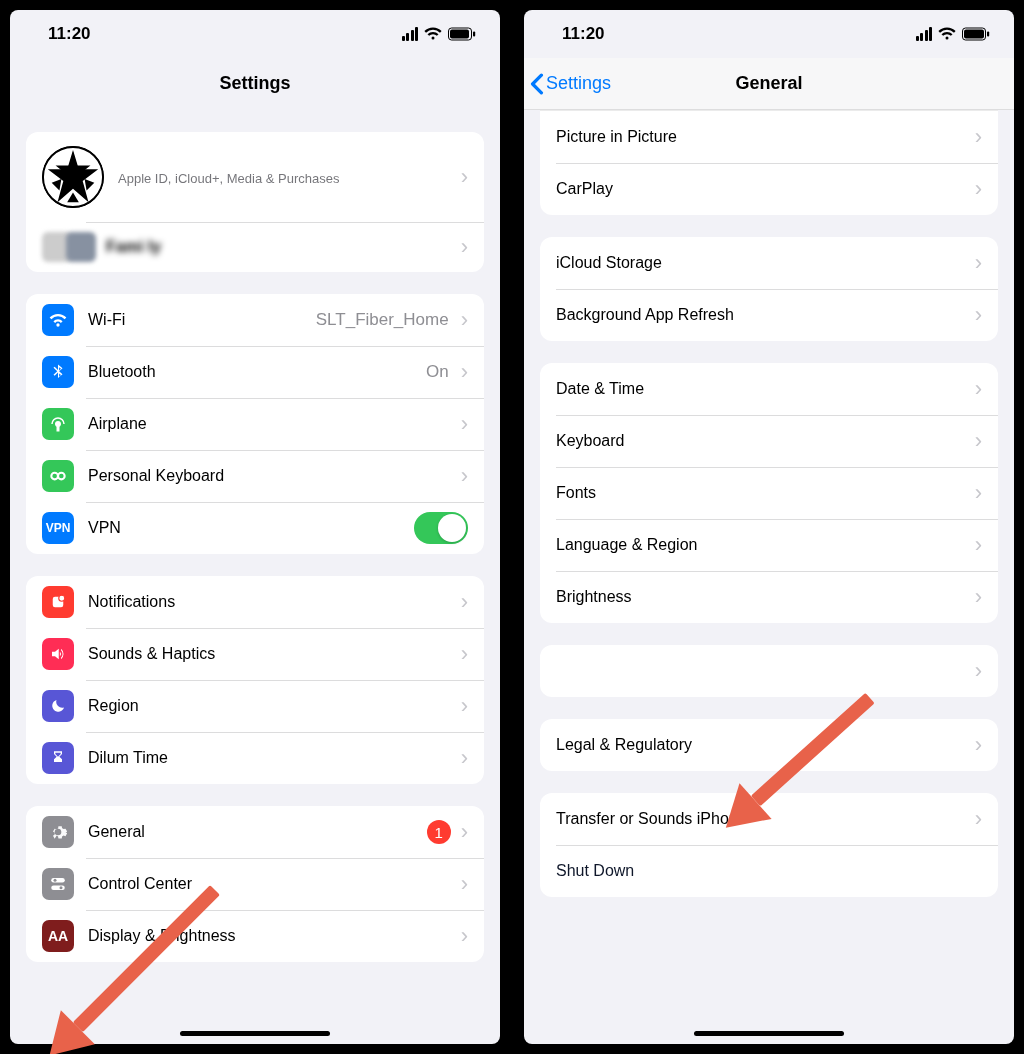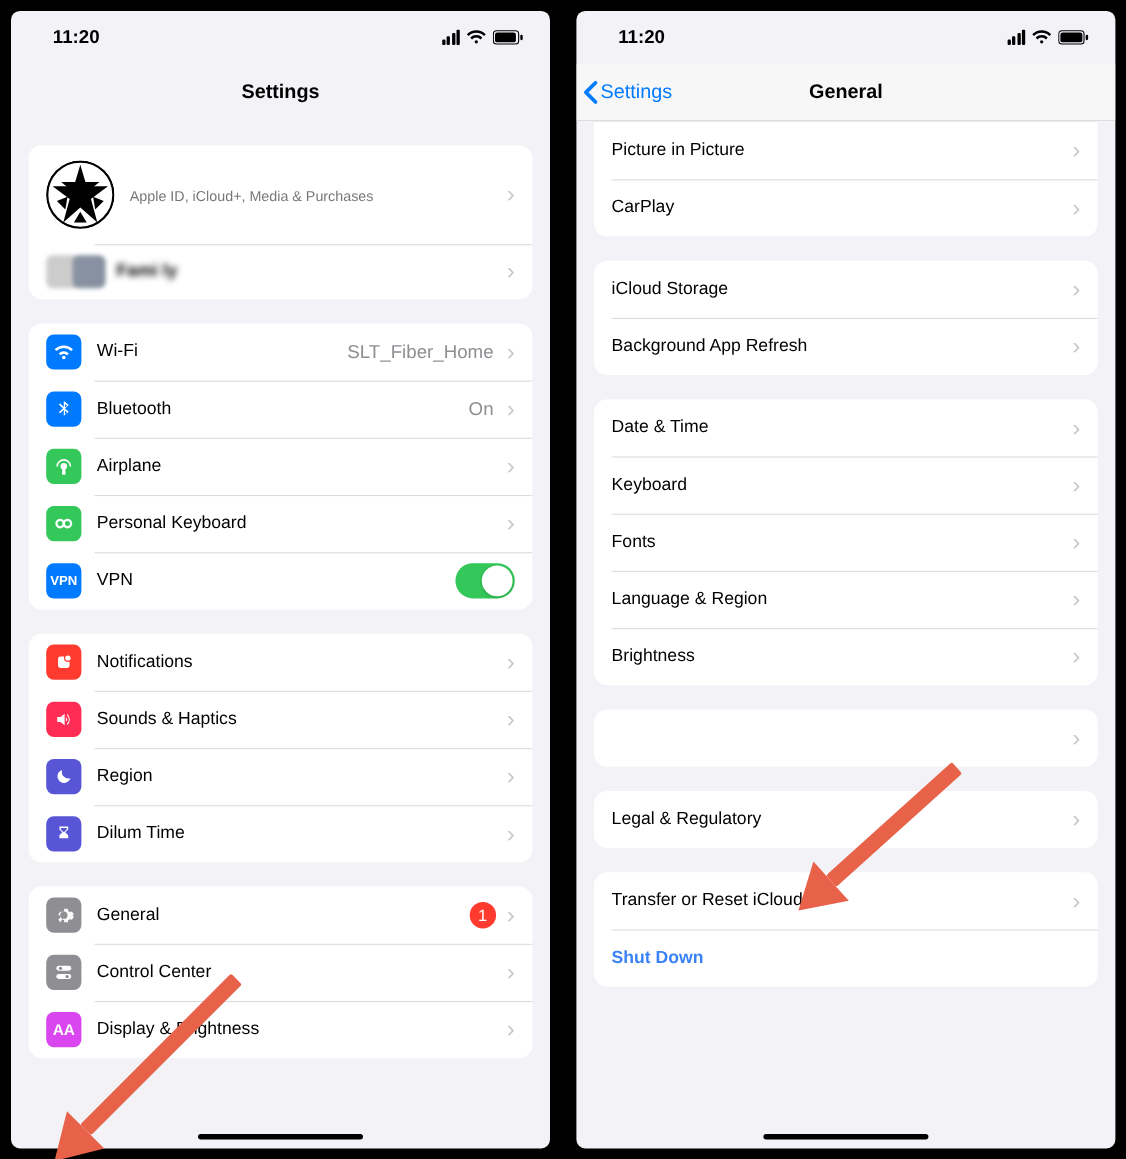--- a/index.html
+++ b/index.html
@@ -114,21 +114,21 @@
   .family-row { min-height:50px; }
   .family-thumbs { display:flex; gap:0; margin-right:10px; }
   .thumb { width:30px; height:30px; border-radius:6px; background:#ccc; filter:blur(2px); }
   .thumb:nth-child(2){ background:#8791a1; margin-left:-6px;}
   .home-indicator {
     position:absolute; bottom:8px; left:50%; transform:translateX(-50%);
     width:150px; height:5px; border-radius:3px; background:#000;
   }
   .blur-text { filter: blur(3px); font-weight:600; font-size:16px;}
 
-  .shutdown { color:#3b82f6;font-weight:bold; }
+  .shutdown { color:#0f172a; }
 
   
   .arrow {
     position:absolute; pointer-events:none;
     width:220px; height:12px;
     transform-origin: left center;
   }
   .arrow .shaft{
     position:absolute; height:14px; left:0; right:36px; top:50%; transform:translateY(-50%);
     background:#e8624a; border-radius:2px;
@@ -322,21 +322,21 @@
               <rect x="3" y="14" width="18" height="6" rx="3"></rect>
               <circle cx="8" cy="7" r="2" fill="#8e8e93"></circle>
               <circle cx="16" cy="17" r="2" fill="#8e8e93"></circle>
             </svg>
         </div>
         <span class="label">Control Center</span>
         <div class="spacer"></div>
         <span class="chevron">›</span>
       </div>
       <div class="row">
-        <div class="icon" style="background:#d946ef; font-size:14px;">AA</div>
+        <div class="icon" style="background:#7f1d1d; font-size:14px;">AA</div>
         <span class="label">Display &amp; Brightness</span>
         <div class="spacer"></div>
         <span class="chevron">›</span>
       </div>
     </div>
 
   </div>
   <div class="home-indicator"></div>
 </div>
 
@@ -437,21 +437,21 @@
     <div class="group">
       <div class="row noicon">
         <span class="label">Legal &amp; Regulatory</span>
         <div class="spacer"></div>
           <span class="chevron">›</span>
       </div>
     </div>
 
     <div class="group">
       <div class="row noicon">
-        <span class="label">Transfer or Reset iCloud</span>
+        <span class="label">Transfer or Sounds iPhone</span>
         <div class="spacer"></div>
           <span class="chevron">›</span>
       </div>
       <div class="row noicon">
         <span class="label shutdown">Shut Down</span>
         <div class="spacer"></div>
       </div>
     </div>
 
   </div>

